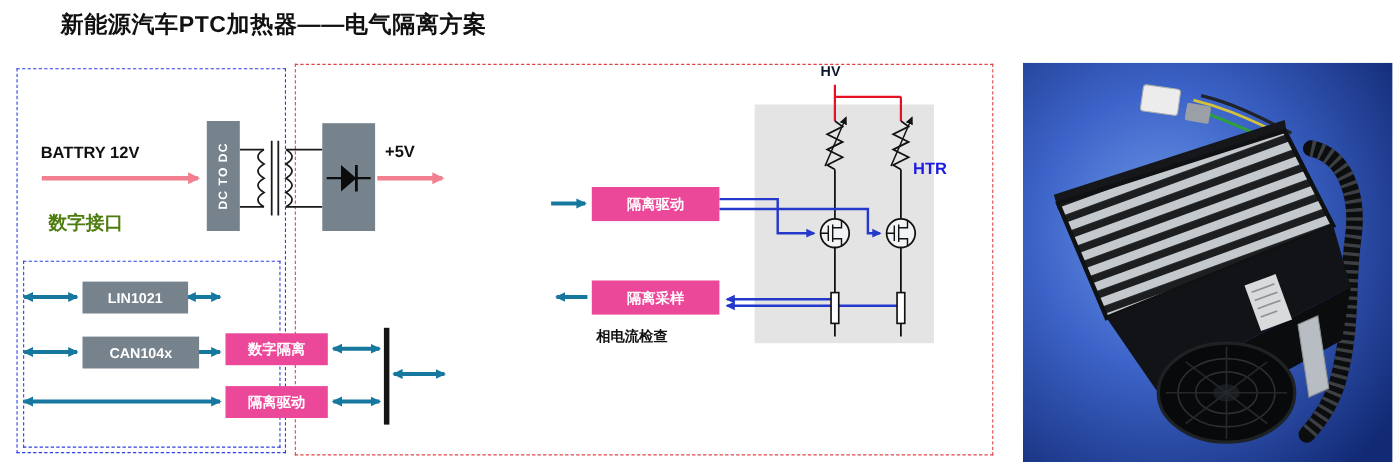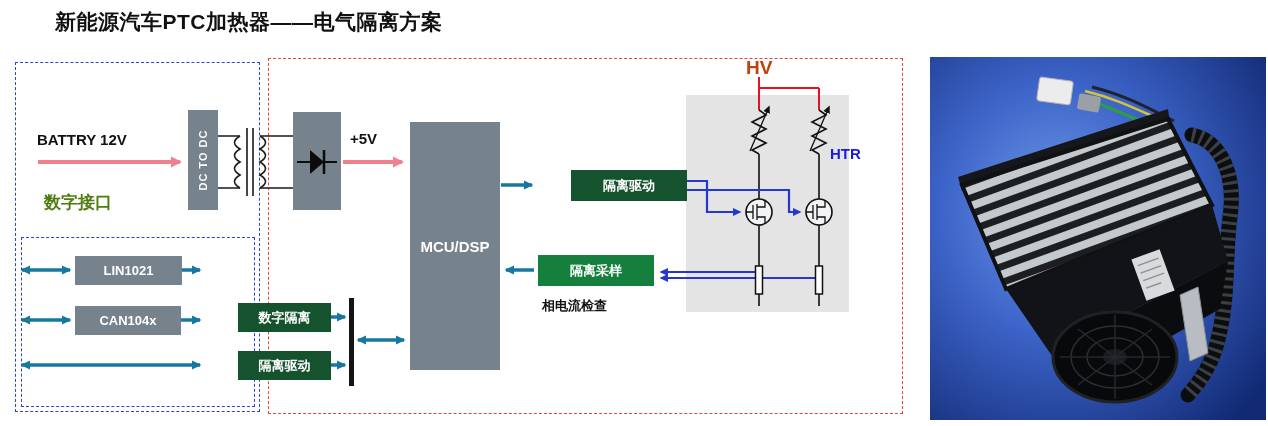--- a/index.html
+++ b/index.html
@@ -12,22 +12,22 @@
     left:55px;top:8px;font-size:21px;font-weight:700;color:#111;letter-spacing:.5px;white-space:nowrap;
   }
   .dash-blue{border:1.6px dashed #2f3fe0;}
   .dash-red{border:1.6px dashed #e04545;}
   .panel-gray{background:#e4e4e4;}
   .blk{
     display:flex;align-items:center;justify-content:center;
     color:#fff;font-weight:700;font-size:13px;text-align:center;white-space:nowrap;
   }
   .gray{background:#76828c;}
-  .green{background:#14532d;margin-left:33px;}
-  .orange{background:#15803d;}
+  .green{background:#ec4899;}
+  .orange{background:#ec4899;}
   .lbl{font-weight:700;color:#111;white-space:nowrap;}
   .vert span{transform:rotate(-90deg);display:block;font-size:11px;letter-spacing:1px;white-space:nowrap;}
   svg{display:block;}
   .overlay{left:0;top:0;pointer-events:none;}
 </style>
 </head>
 <body>
 
 <div class="stage">
 
@@ -130,32 +130,31 @@
   <div class="abs gray" style="left:293px;top:112px;width:48px;height:98px;">
     <svg width="48" height="98" viewBox="0 0 48 98">
       <path d="M4,50 H44" stroke="#0b0b0b" stroke-width="2"></path>
       <polygon points="17,38 17,62 31,50" fill="#0b0b0b"></polygon>
       <path d="M31,38 V62" stroke="#0b0b0b" stroke-width="2.5"></path>
     </svg>
   </div>
 
   <div class="abs lbl" style="left:350px;top:130px;font-size:15px;">+5V</div>
 
-  <div class="abs blk gray" style="left:410px;top:122px;width:90px;height:248px;font-size:15px;">MCU/DSP</div>
 
   <div class="abs blk green" style="left:538px;top:170px;width:116px;height:31px;">隔离驱动</div>
   <div class="abs blk orange" style="left:538px;top:255px;width:116px;height:31px;">隔离采样</div>
   <div class="abs lbl" style="left:542px;top:297px;font-size:13px;">相电流检查</div>
 
-  <div class="abs blk gray" style="left:75px;top:256px;width:107px;height:29px;">LIN1021</div>
+  <div class="abs blk gray" style="left:75px;top:256px;width:96px;height:29px;">LIN1021</div>
   <div class="abs blk gray" style="left:75px;top:306px;width:106px;height:29px;">CAN104x</div>
   <div class="abs blk green" style="left:205px;top:303px;width:93px;height:29px;">数字隔离</div>
   <div class="abs blk green" style="left:205px;top:351px;width:93px;height:29px;">隔离驱动</div>
 
-  <div class="abs lbl" style="left:746px;top:57px;font-size:19px;color:#c2410c;">HV</div>
+  <div class="abs lbl" style="left:746px;top:57px;font-size:13px;color:#0f172a;">HV</div>
   <div class="abs lbl" style="left:830px;top:145px;font-size:15px;color:#1b1bdf;">HTR</div>
 
   <div class="abs" style="left:930px;top:57px;width:336px;height:363px;">
     <svg width="336" height="363" viewBox="0 0 336 363">
       <defs>
         <radialGradient id="bgblue" cx="38%" cy="42%" r="78%">
           <stop offset="0%" stop-color="#6f9ae8"></stop>
           <stop offset="45%" stop-color="#3c63c8"></stop>
           <stop offset="100%" stop-color="#122a74"></stop>
         </radialGradient>

